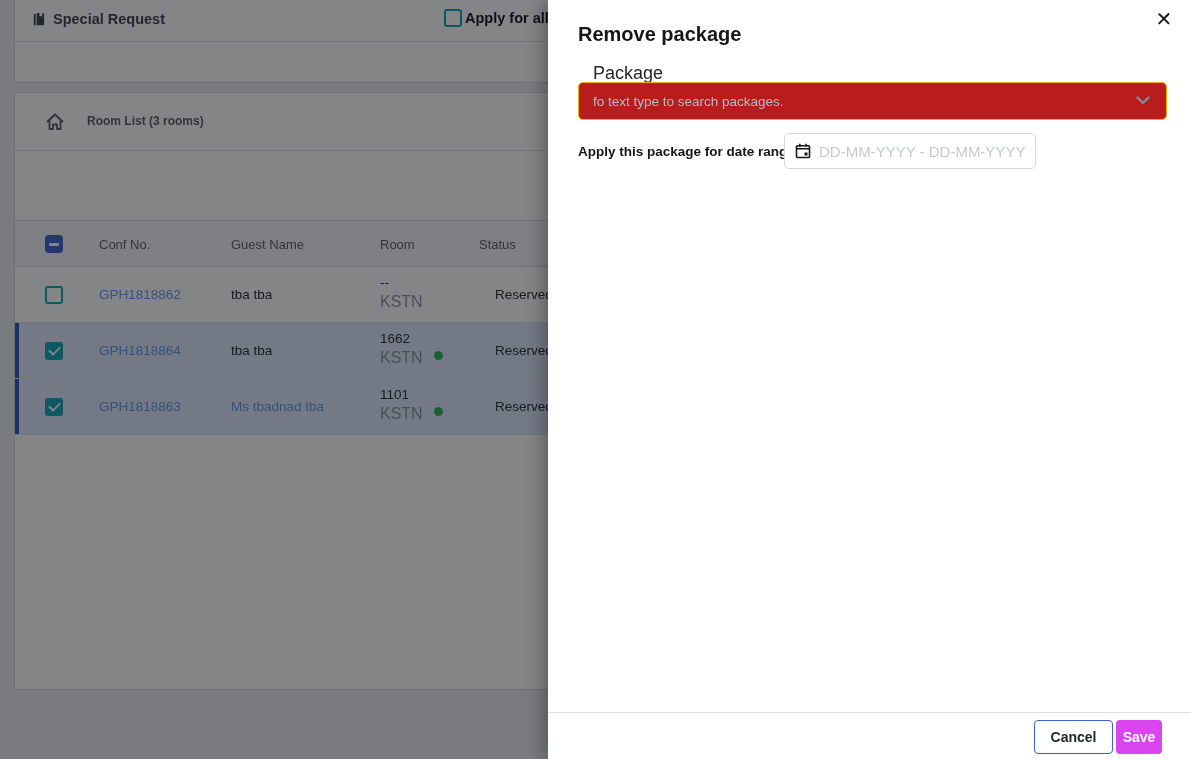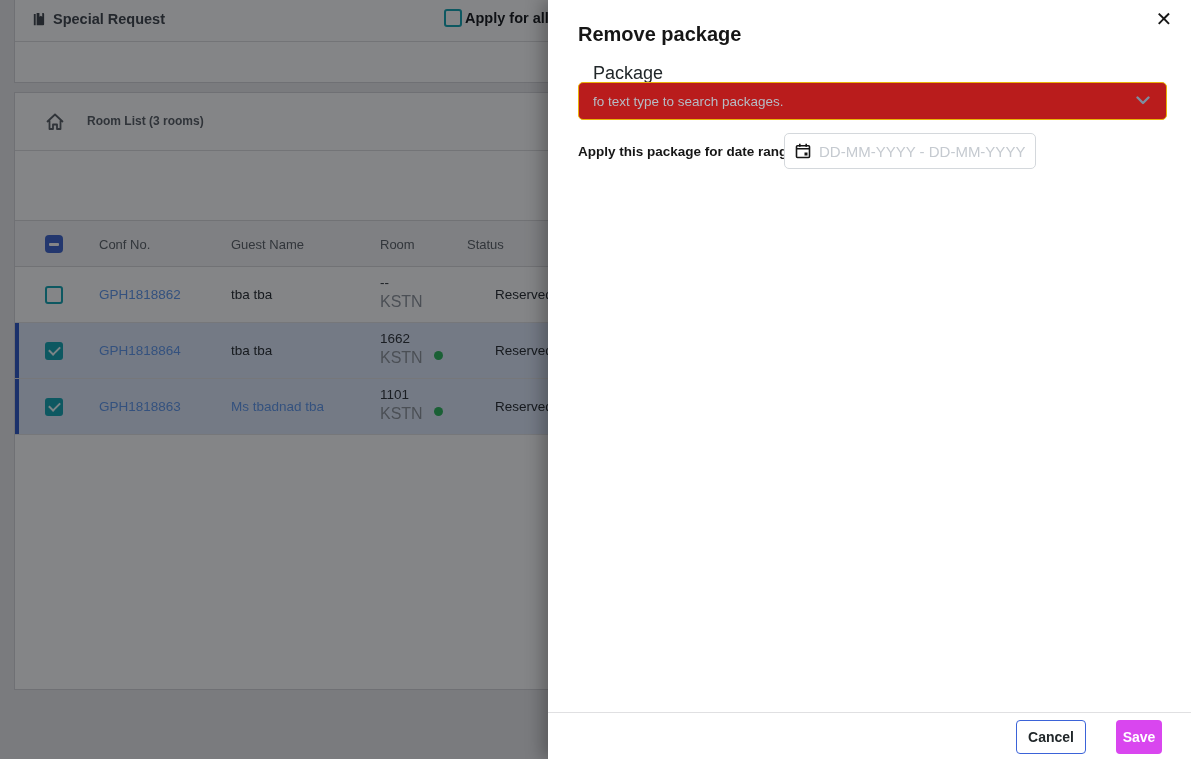--- a/index.html
+++ b/index.html
@@ -19,21 +19,21 @@
   .apply-all-label { font-size:14.5px; font-weight:700; color:#14171a; white-space:nowrap; }
 
   .card2 { top:92px; height:598px; }
   .card2-header { position:relative; height:58px; border-bottom:1px solid #dcdcde; }
   .home-ico { position:absolute; left:30px; top:19px; }
   .rl-title { position:absolute; left:72px; top:21px; font-size:12px; font-weight:700; color:#565c63; }
   .toolbar-space { height:69px; }
 
   .tbl-header { position:relative; height:47px; background:#f4f4f6; border-top:1px solid #d8d8da; border-bottom:1px solid #d8d8da; font-size:13px; color:#5a6066; }
   .tbl-header .hcell { position:absolute; top:16px; }
-  .h-conf{left:84px;} .h-guest{left:216px;} .h-room{left:365px;} .h-status{left:452px;}
+  .h-conf{left:84px;} .h-guest{left:216px;} .h-room{left:365px;} .h-status{left:464px;}
   .tbl-header .cb { position:absolute; left:30px; top:14px; }
 
   .row { position:relative; height:56px; border-bottom:1px solid #e2e2e4; background:#ffffff; }
   .row.selected { background:#dfe9fb; }
   .row.selected .sel-bar { position:absolute; left:0; top:0; width:4px; height:100%; background:#2c57c7; }
   .row .cb { position:absolute; left:30px; top:19px; }
   .cell-conf { position:absolute; left:84px; top:20px; font-size:13.5px; }
   .cell-guest { position:absolute; left:216px; top:20px; font-size:13.5px; color:#24292e; }
   .cell-guest.link { color:#5e97ec; }
   .cell-room-no { position:absolute; left:365px; top:8px; font-size:13.5px; color:#2b3036; }
@@ -63,21 +63,21 @@
   .select-placeholder { position:absolute; left:14px; top:11px; font-size:13.5px; color:#b6bcc4; }
   .select-chevron { position:absolute; right:16px; top:13px; }
 
   .date-label { position:absolute; left:30px; top:144px; font-size:13.5px; font-weight:700; color:#161616; }
   .date-input-wrap { position:absolute; left:236px; top:133px; width:252px; height:36px; border:1px solid #d4d8dc; border-radius:5px; background:#ffffff; display:flex; align-items:center; padding:0 10px; gap:8px; }
   .date-input { border:none; outline:none; flex:1; font-size:15px; color:#ec4899; font-family:"Liberation Sans", sans-serif; min-width:0; }
   .date-input::placeholder { color:#c5cad0; }
 
   .drawer-footer { position:absolute; left:0; right:0; bottom:0; height:47px; border-top:1px solid #e0e0e2; }
   .btn { position:absolute; top:7px; height:34px; border-radius:4px; font-family:"Liberation Sans", sans-serif; font-size:14px; cursor:pointer; }
-  .btn-cancel { right:105px; width:70px; background:#ffffff; border:1px solid #3b63d8; color:#21272a; font-weight:600; }
+  .btn-cancel { right:78px; width:79px; background:#ffffff; border:1px solid #3b63d8; color:#21272a; font-weight:600; }
   .btn-save { right:29px; width:46px; background:#d946ef; border:none; color:#ffffff; font-weight:700; }
 
   svg { display:block; }
 </style>
 </head>
 <body>
 
 <div id="screen">
 
   <div class="bg-page">

